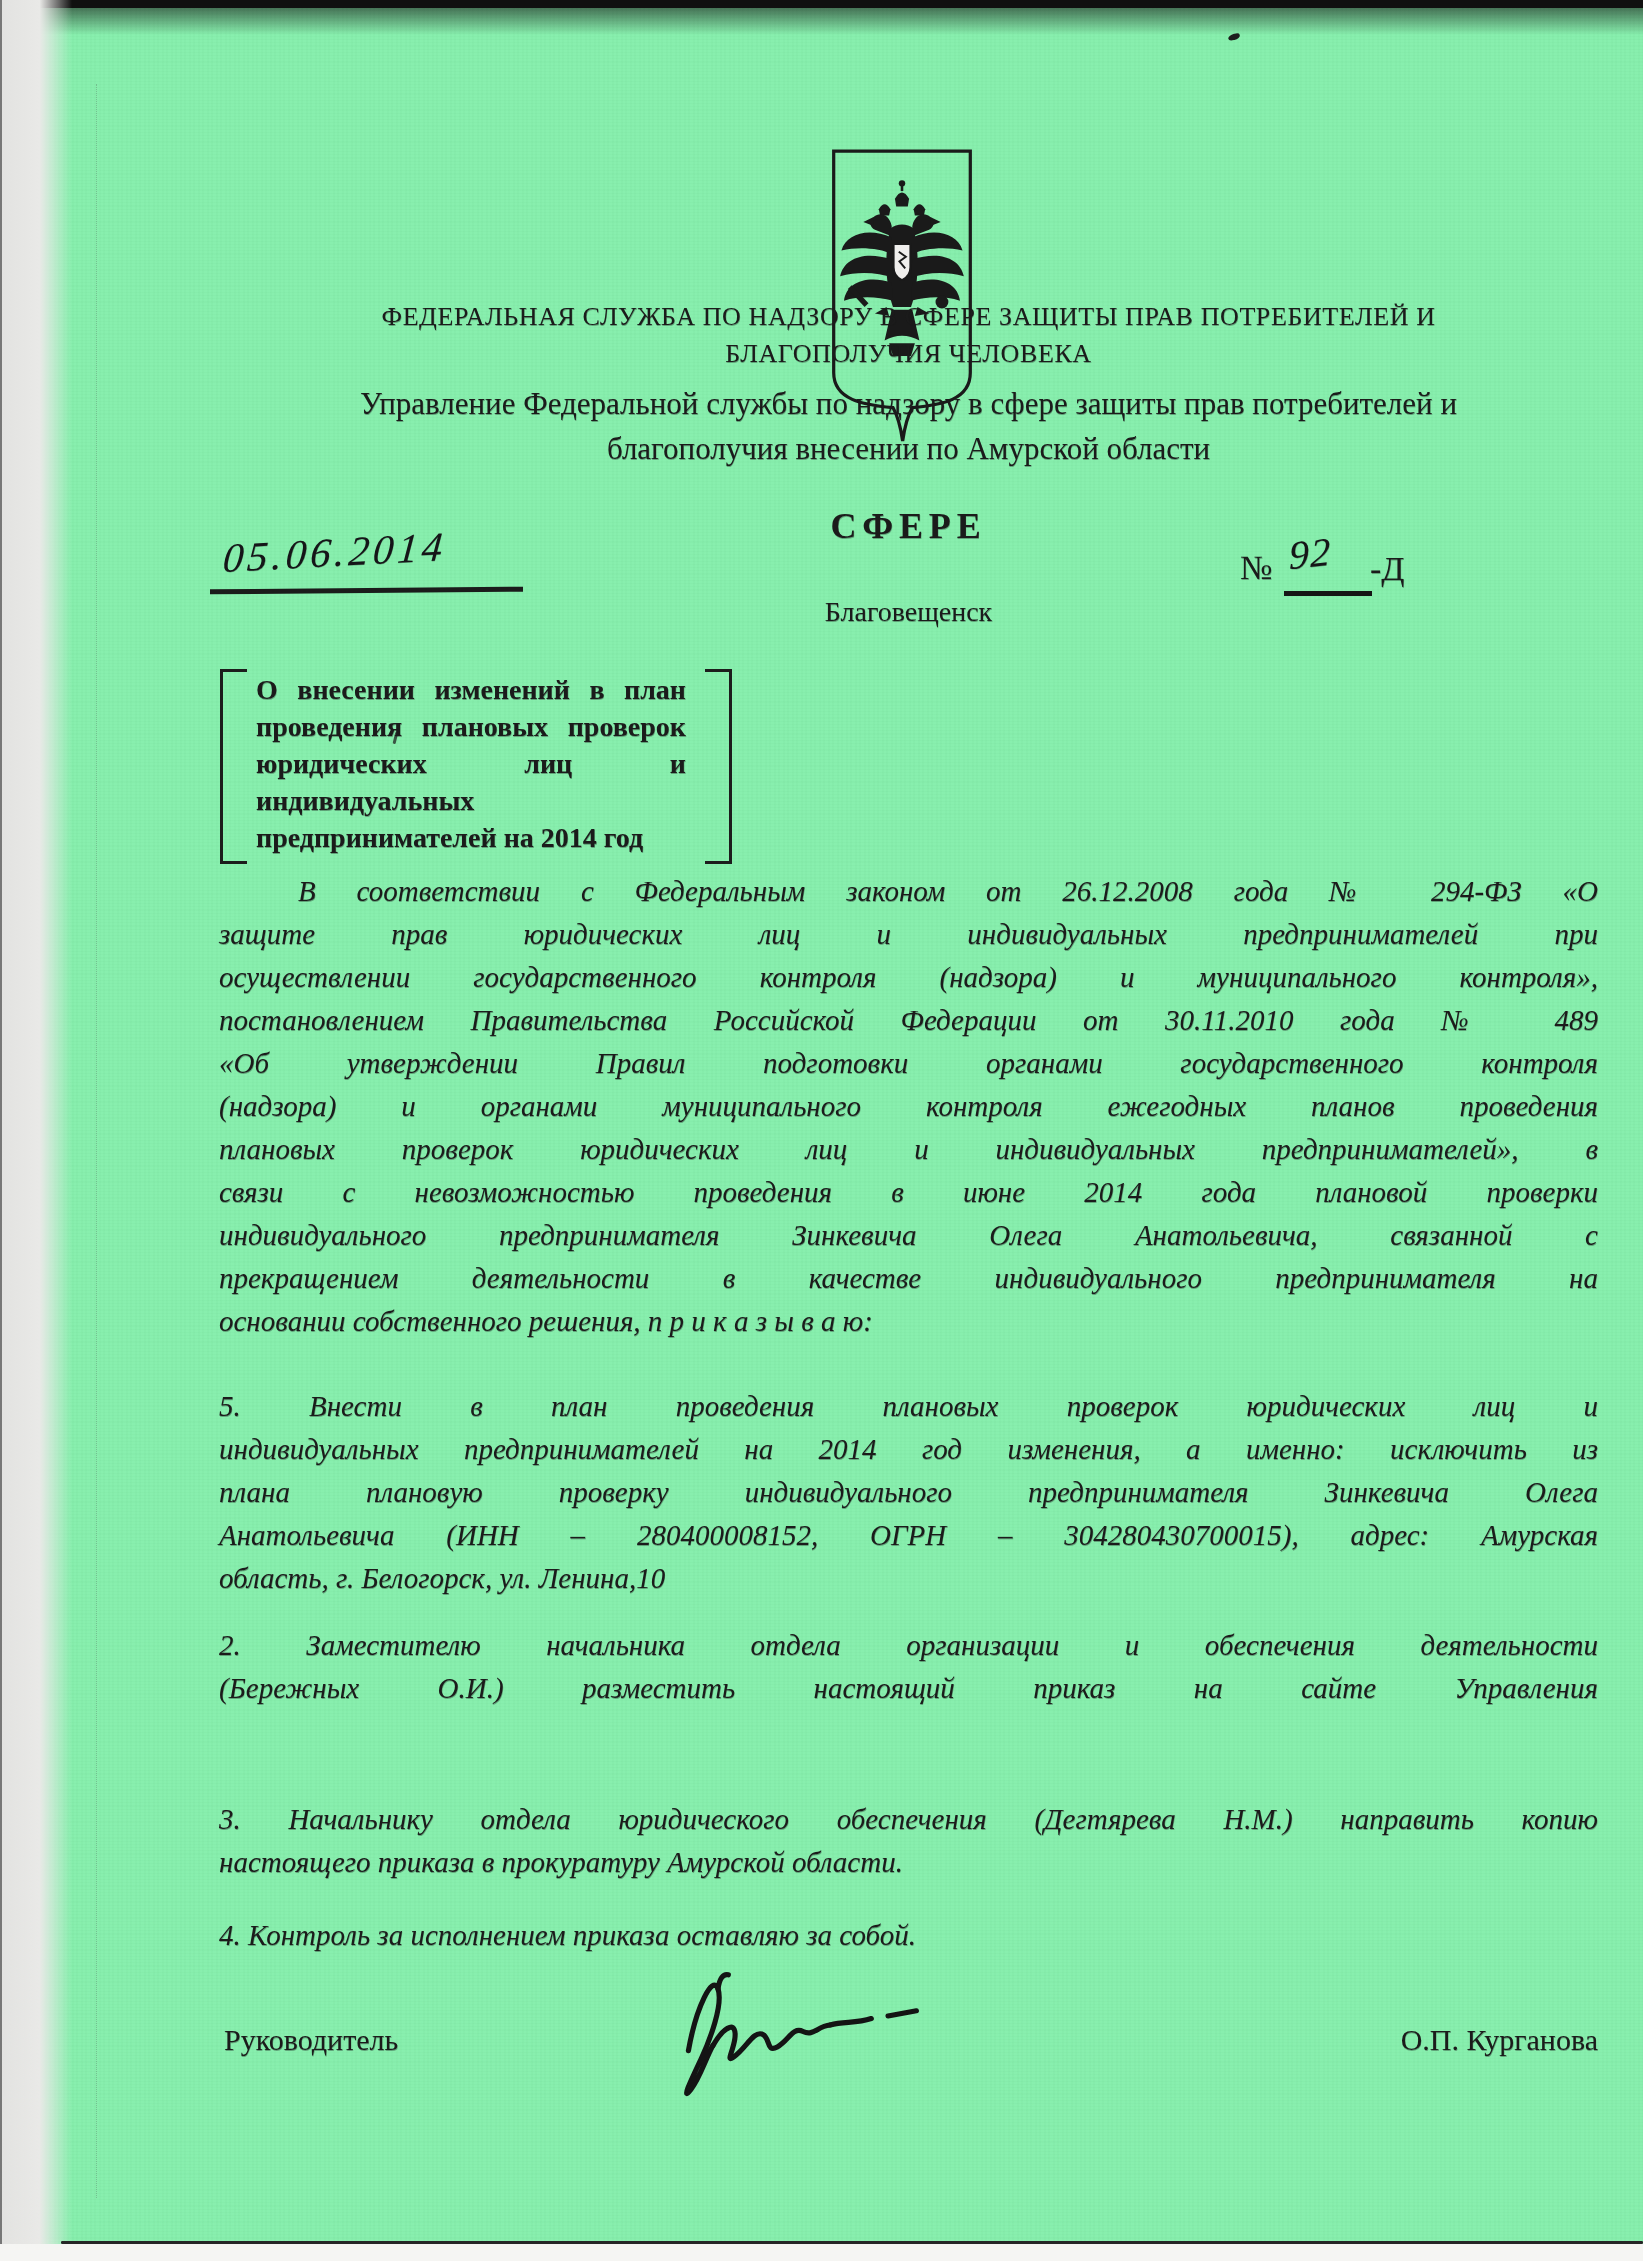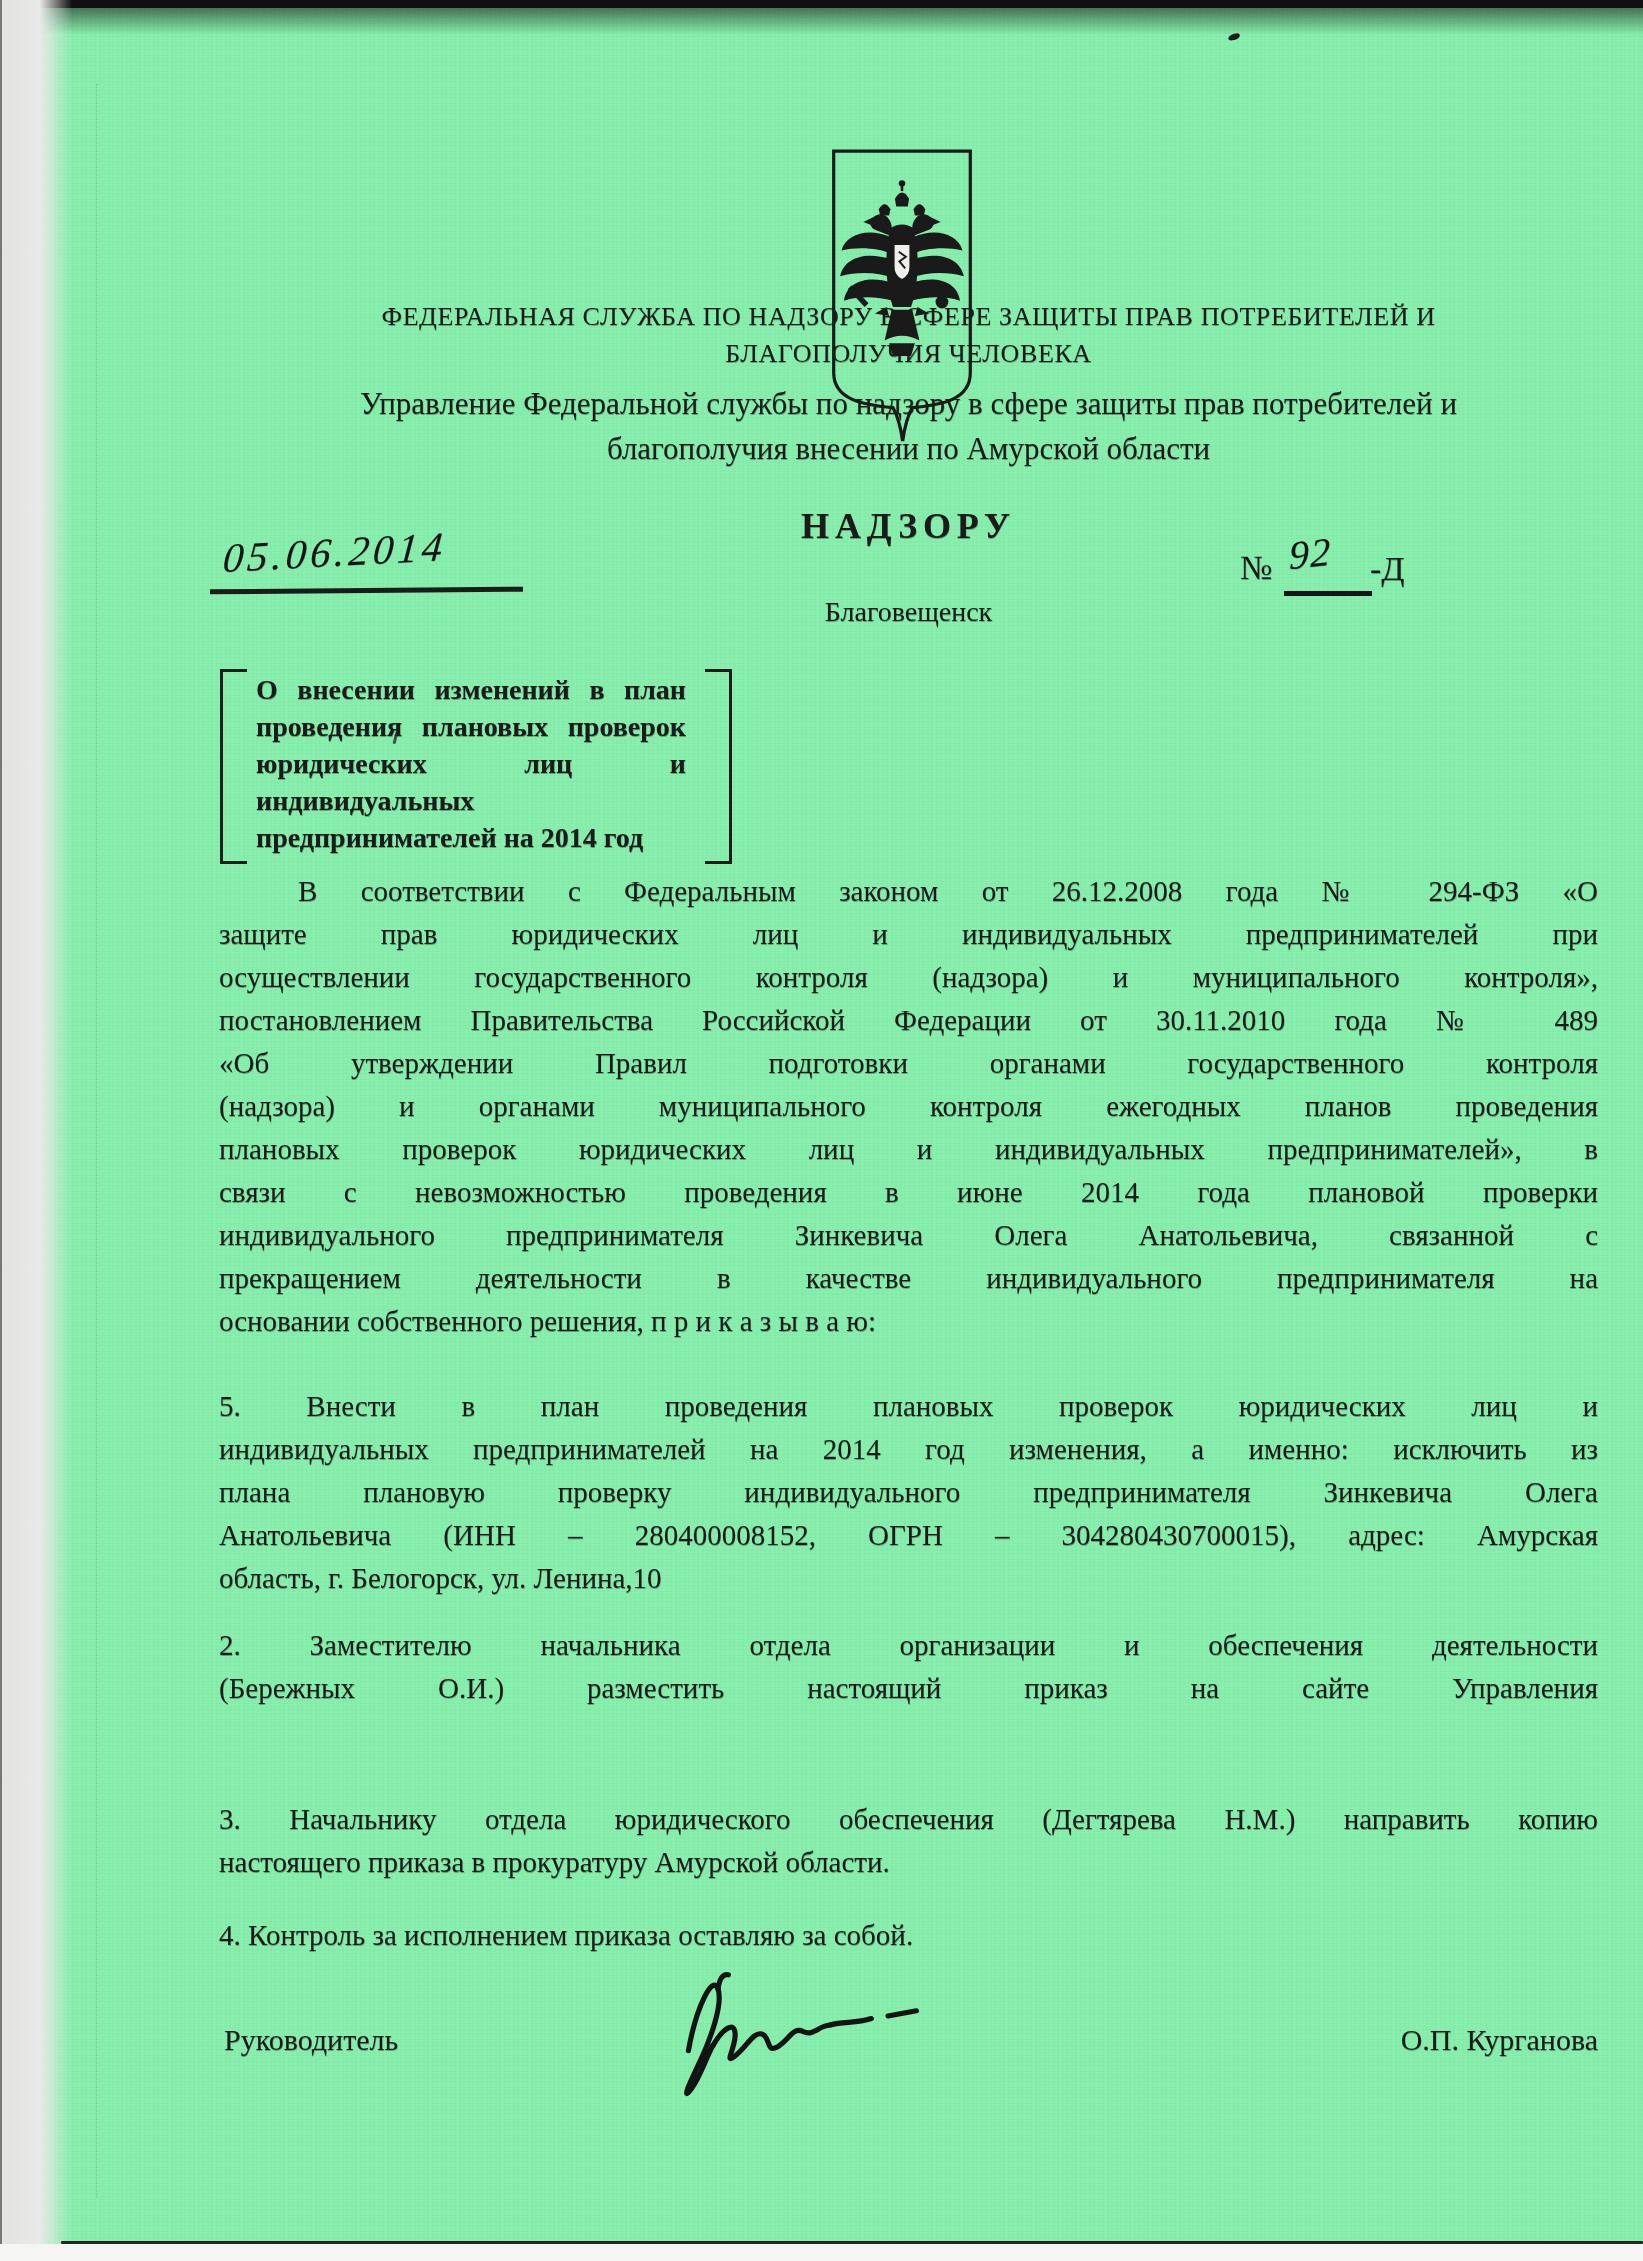--- a/index.html
+++ b/index.html
@@ -49,21 +49,21 @@
     transform:rotate(-6deg) skewX(-6deg);}
   .num-underline{left:1284px;top:591px;width:88px;height:5.2px;background:#151515;}
   .num-suffix{left:1370px;top:550px;font-size:34px;}
   
   .bracket{background:#1c1c1c;}
   .subject-text{left:256px;top:671px;width:430px;font-size:28px;font-weight:bold;line-height:37px;}
   .jline{text-align:justify;text-align-last:justify;}
   .nline{text-align:left;}
   
   .body-block{left:219px;top:0;width:1379px;font-size:29px;line-height:43px;}
-  .bline{text-align:justify;text-align-last:justify;white-space:normal;}
+  .bline{text-align:justify;text-align-last:justify;white-space:normal;font-style:italic;}
   .bline.last{text-align-last:left;}
   .indent{text-indent:79px;}
   #intro{top:870px;}
   #item1{top:1385px;}
   #item2{top:1624px;}
   #item3{top:1798px;}
   #item4{top:1914px;}
   
   .sig-position{left:224px;top:2023px;font-size:30px;}
   .sig-name{left:219px;top:2023px;width:1379px;text-align:right;font-size:30px;}
@@ -118,21 +118,21 @@
 
   <div class="abs org-name centered ink">
     <div>ФЕДЕРАЛЬНАЯ СЛУЖБА ПО НАДЗОРУ В СФЕРЕ ЗАЩИТЫ ПРАВ ПОТРЕБИТЕЛЕЙ И</div>
     <div>БЛАГОПОЛУЧИЯ ЧЕЛОВЕКА</div>
   </div>
   <div class="abs department centered ink">
     <div>Управление Федеральной службы по надзору в сфере защиты прав потребителей и</div>
     <div>благополучия внесении по Амурской области</div>
   </div>
 
-  <div class="abs doc-type centered ink">НАДЗОРУ</div>
+  <div class="abs doc-type centered ink">СФЕРЕ</div>
 
   <div class="abs date-hand hand ink">05.06.2014</div>
   <div class="abs date-underline"></div>
   <div class="abs num-label ink">№</div>
   <div class="abs num-hand hand ink">92</div>
   <div class="abs num-underline"></div>
   <div class="abs num-suffix ink">-Д</div>
 
   <div class="abs city centered ink">Благовещенск</div>
 

